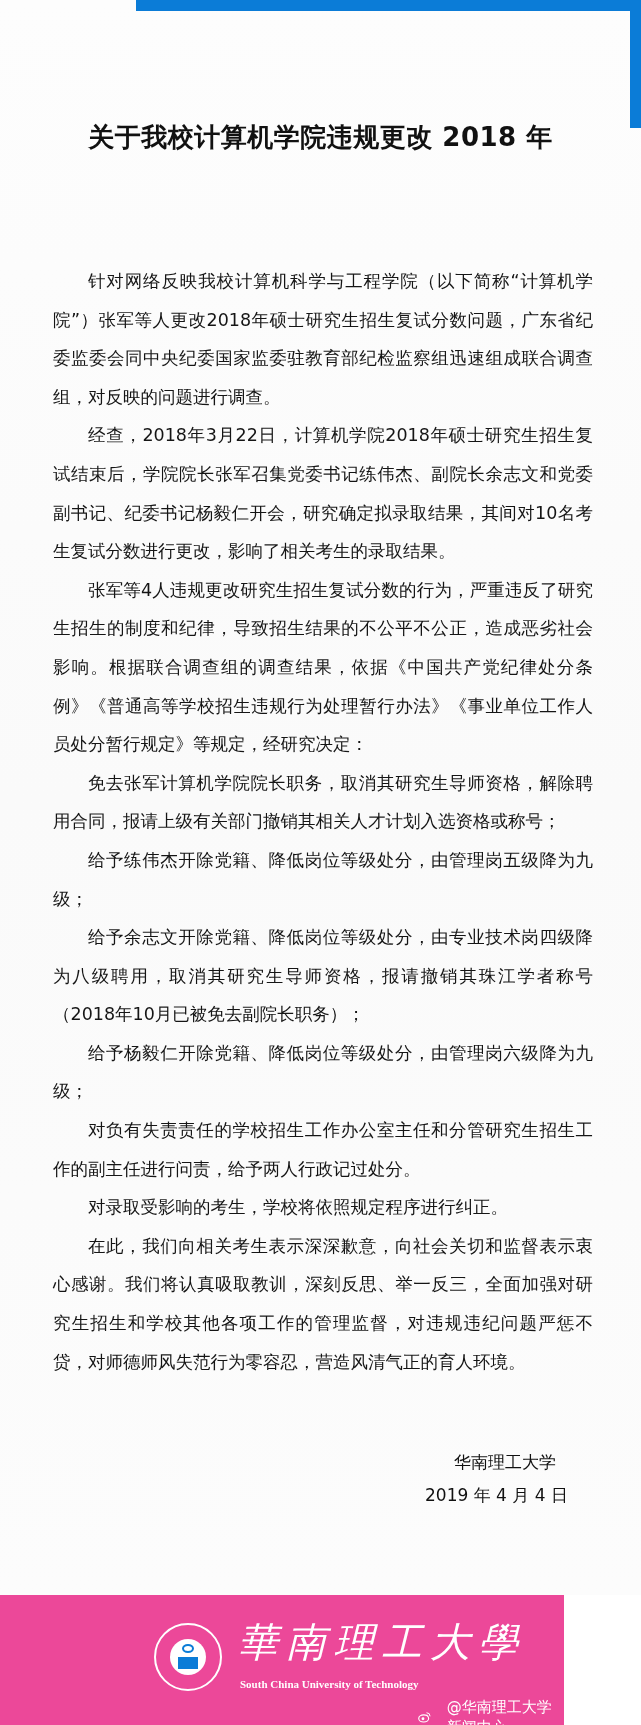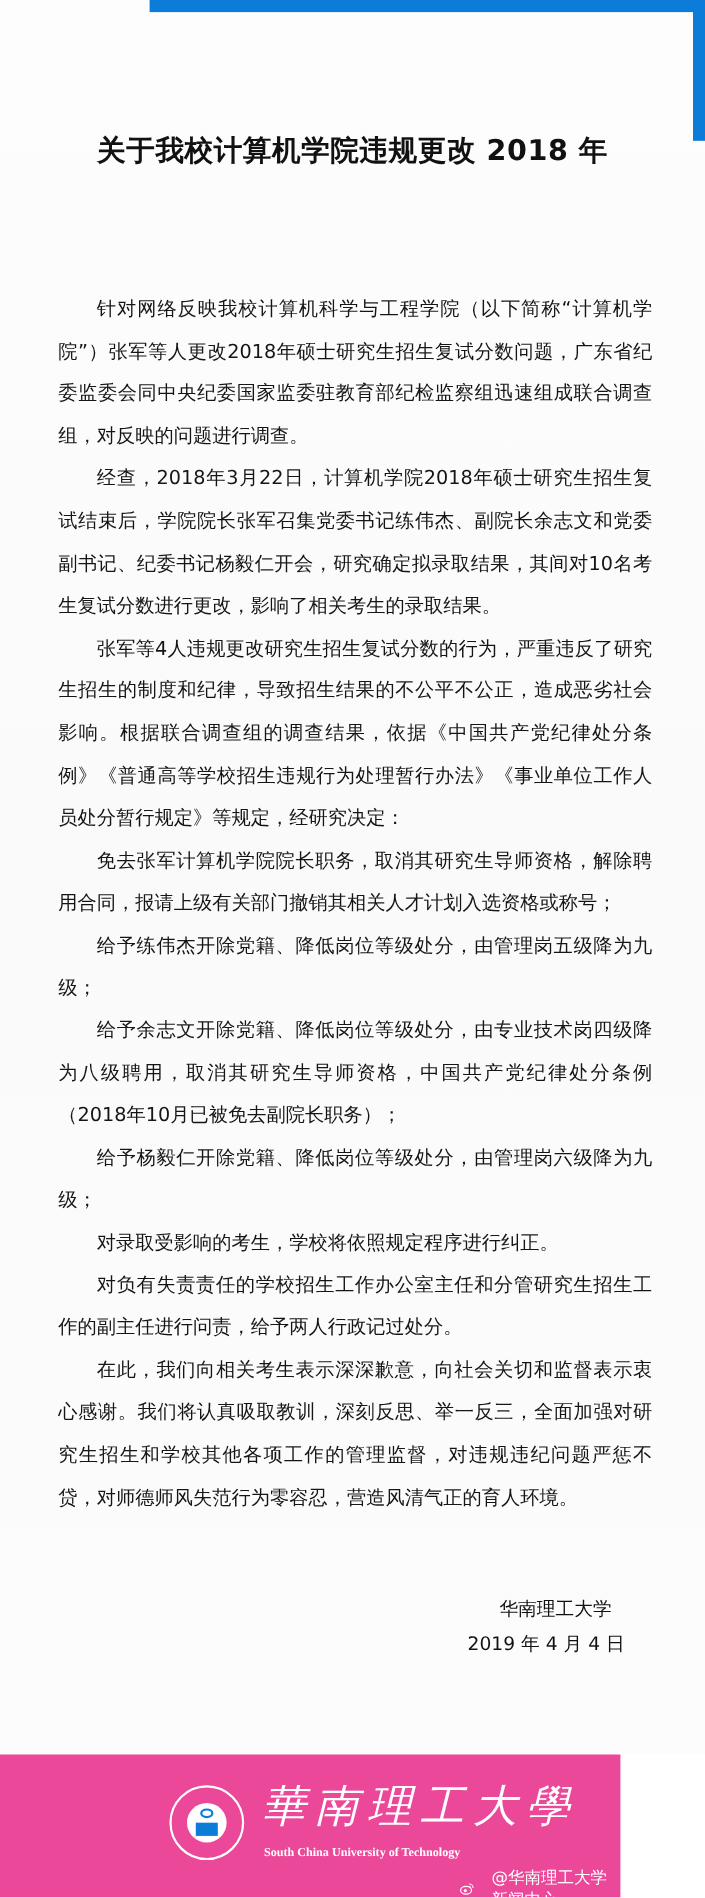--- a/index.html
+++ b/index.html
@@ -40,24 +40,24 @@
 <div class="title">
   <span class="title-line">关于我校计算机学院违规更改 2018 年</span>
 </div>
 
 <div class="body-text">
   <p class="para">针对网络反映我校计算机科学与工程学院（以下简称“计算机学院”）张军等人更改2018年硕士研究生招生复试分数问题，广东省纪委监委会同中央纪委国家监委驻教育部纪检监察组迅速组成联合调查组，对反映的问题进行调查。</p>
   <p class="para">经查，2018年3月22日，计算机学院2018年硕士研究生招生复试结束后，学院院长张军召集党委书记练伟杰、副院长余志文和党委副书记、纪委书记杨毅仁开会，研究确定拟录取结果，其间对10名考生复试分数进行更改，影响了相关考生的录取结果。</p>
   <p class="para">张军等4人违规更改研究生招生复试分数的行为，严重违反了研究生招生的制度和纪律，导致招生结果的不公平不公正，造成恶劣社会影响。根据联合调查组的调查结果，依据《中国共产党纪律处分条例》《普通高等学校招生违规行为处理暂行办法》《事业单位工作人员处分暂行规定》等规定，经研究决定：</p>
   <p class="para">免去张军计算机学院院长职务，取消其研究生导师资格，解除聘用合同，报请上级有关部门撤销其相关人才计划入选资格或称号；</p>
   <p class="para">给予练伟杰开除党籍、降低岗位等级处分，由管理岗五级降为九级；</p>
-  <p class="para">给予余志文开除党籍、降低岗位等级处分，由专业技术岗四级降为八级聘用，取消其研究生导师资格，中国共产党纪律处分条例（2018年10月已被免去副院长职务）；</p>
+  <p class="para">给予余志文开除党籍、降低岗位等级处分，由专业技术岗四级降为八级聘用，取消其研究生导师资格，报请撤销其珠江学者称号（2018年10月已被免去副院长职务）；</p>
   <p class="para">给予杨毅仁开除党籍、降低岗位等级处分，由管理岗六级降为九级；</p>
+  <p class="para">对负有失责责任的学校招生工作办公室主任和分管研究生招生工作的副主任进行问责，给予两人行政记过处分。</p>
   <p class="para">对录取受影响的考生，学校将依照规定程序进行纠正。</p>
-  <p class="para">对负有失责责任的学校招生工作办公室主任和分管研究生招生工作的副主任进行问责，给予两人行政记过处分。</p>
   <p class="para">在此，我们向相关考生表示深深歉意，向社会关切和监督表示衷心感谢。我们将认真吸取教训，深刻反思、举一反三，全面加强对研究生招生和学校其他各项工作的管理监督，对违规违纪问题严惩不贷，对师德师风失范行为零容忍，营造风清气正的育人环境。</p>
 </div>
 
 <div class="sign">华南理工大学</div>
 <div class="sign-date">2019 年 4 月 4 日</div>
 
 <div class="footer">
   <div class="seal">
     <div class="seal-inner">
       <div class="seal-flower"></div>

